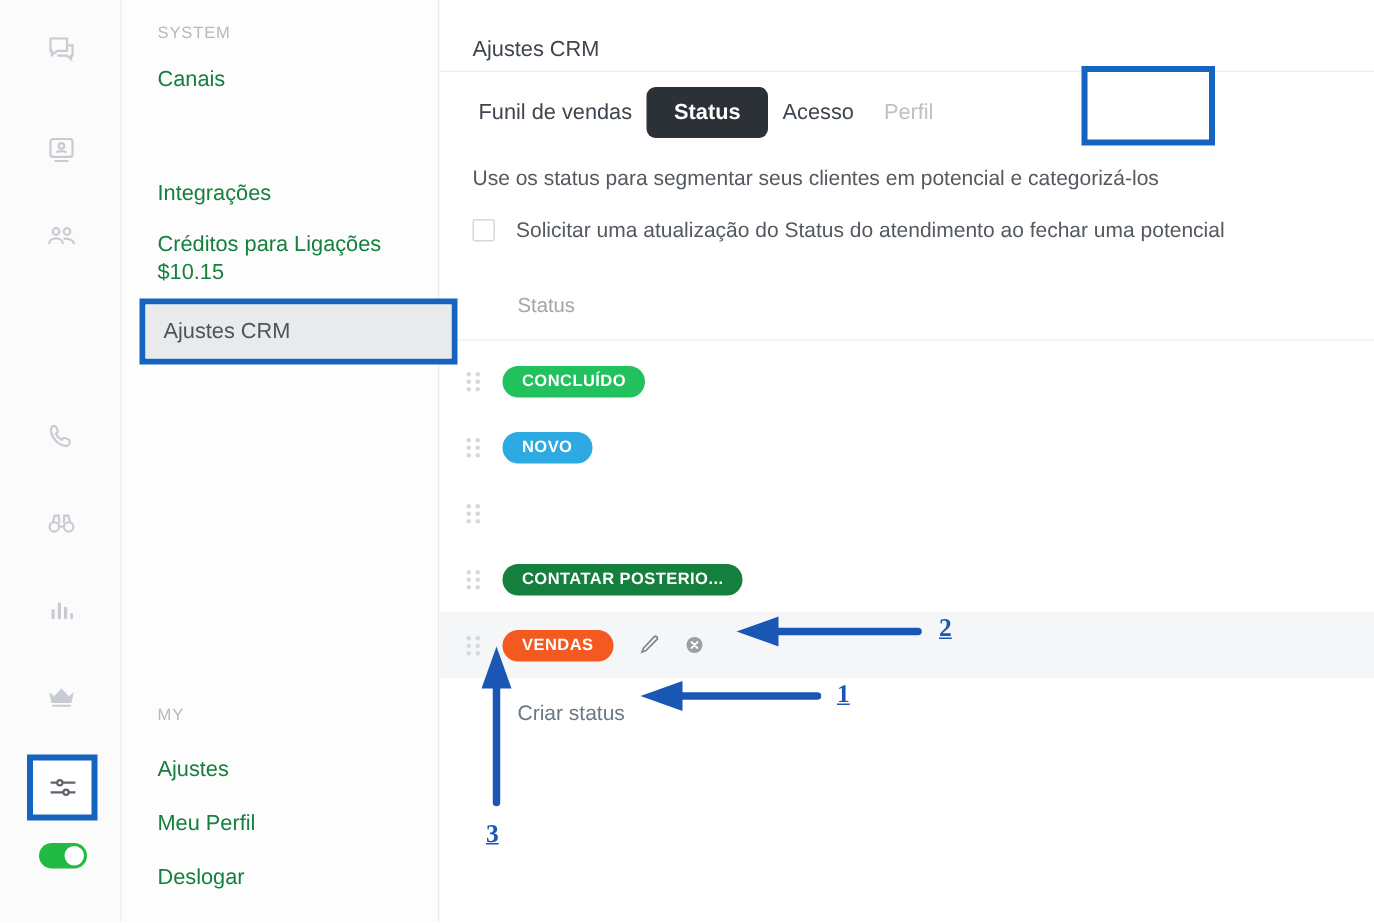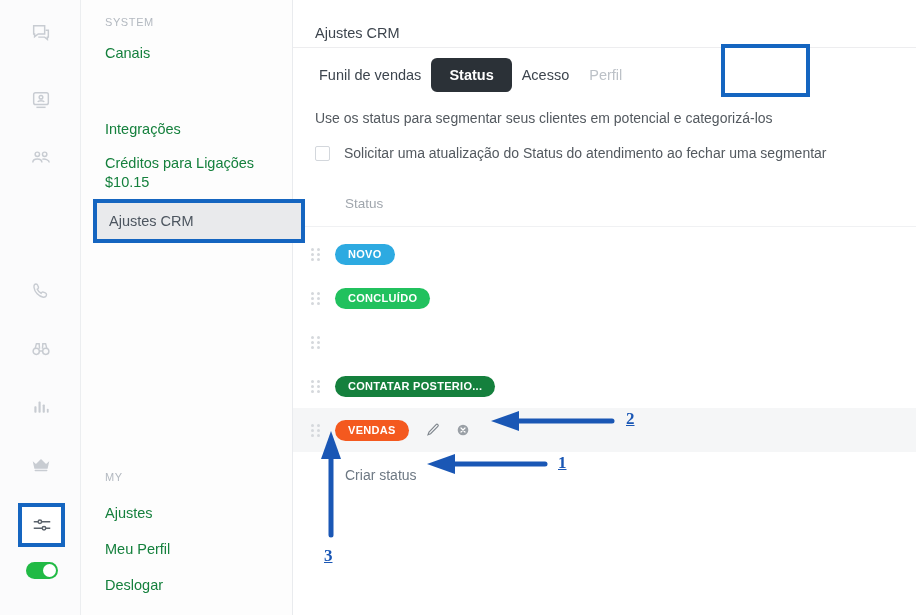--- a/index.html
+++ b/index.html
@@ -389,52 +389,52 @@
       <div class="tab active">Status</div>
       <div class="tab">Acesso</div>
       <div class="tab disabled">Perfil</div>
     </div>
     <div class="tab-highlight"></div>
 
     <div class="subtitle">Use os status para segmentar seus clientes em potencial e categorizá-los</div>
 
     <div class="checkbox-row">
       <span class="cb"></span>
-      <span class="cb-label">Solicitar uma atualização do Status do atendimento ao fechar uma segmentar</span>
+      <span class="cb-label">Solicitar uma atualização do Status do atendimento ao fechar uma potencial</span>
     </div>
 
     <div class="list-head">
       <div class="col-status">Status</div>
     </div>
     <div class="list-head-divider"></div>
 
     <div class="rows">
 
       <div class="row">
         <span class="grip">
             <i></i>
             <i></i>
             <i></i>
             <i></i>
             <i></i>
             <i></i>
           </span>
-        <span class="badge" style="background:#2daae1">NOVO</span>
+        <span class="badge" style="background:#21c15e">CONCLUÍDO</span>
       </div>
 
       <div class="row">
         <span class="grip">
             <i></i>
             <i></i>
             <i></i>
             <i></i>
             <i></i>
             <i></i>
           </span>
-        <span class="badge" style="background:#21c15e">CONCLUÍDO</span>
+        <span class="badge" style="background:#2daae1">NOVO</span>
       </div>
 
       <div class="row">
         <span class="grip">
             <i></i>
             <i></i>
             <i></i>
             <i></i>
             <i></i>
             <i></i>

